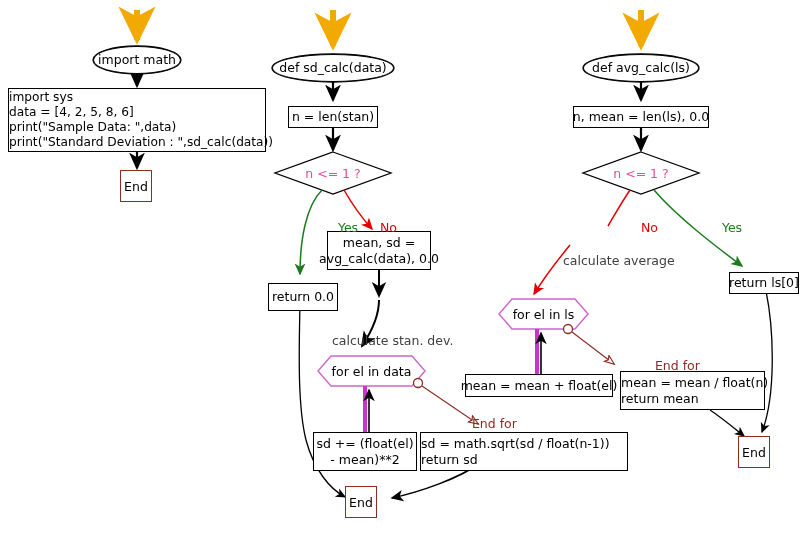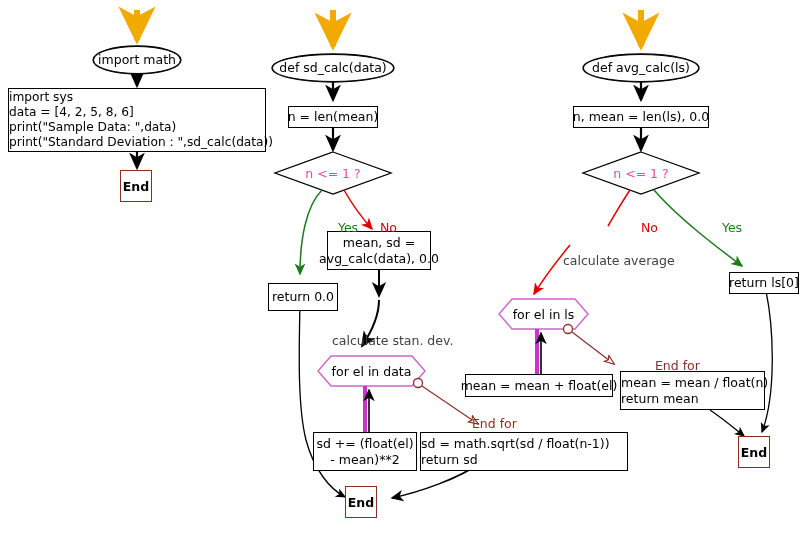--- a/index.html
+++ b/index.html
@@ -71,21 +71,20 @@
     z-index: 6;
     white-space: pre;
   }
   
   .endnode {
     position: absolute;
     box-sizing: border-box;
     border: 1.4px solid #8c2c23;
     background: #ffffff;
     z-index: 5;
-    font-weight: bold;
   }
   .endnode .endlabel {
     position: absolute;
     left: 0; top: 0; right: 0; bottom: 0;
     display: flex;
     align-items: center;
     justify-content: center;
     font-size: 12.5px;
     color: #000;
   }
@@ -204,21 +203,21 @@
 
   <div class="endnode" style="left:120px; top:170px; width:32px; height:32px;">
     <span class="endlabel">End</span>
   </div>
 
   <div class="node oval" style="left:272px; top:54px; width:122px; height:28px;">
     <span>def sd_calc(data)</span>
   </div>
 
   <div class="node proc" style="left:288px; top:106px; width:90px; height:22px;">
-    <span>n = len(mean)</span>
+    <span>n = len(stan)</span>
   </div>
 
   <div class="diamond-text" style="left:275px; top:152px; width:116px; height:42px;">
     <span>n &lt;= 1 ?</span>
   </div>
 
   <div class="node proc" style="left:327px; top:231px; width:104px; height:39px;">
     <span>mean, sd =
 avg_calc(data), 0.0</span>
   </div>

